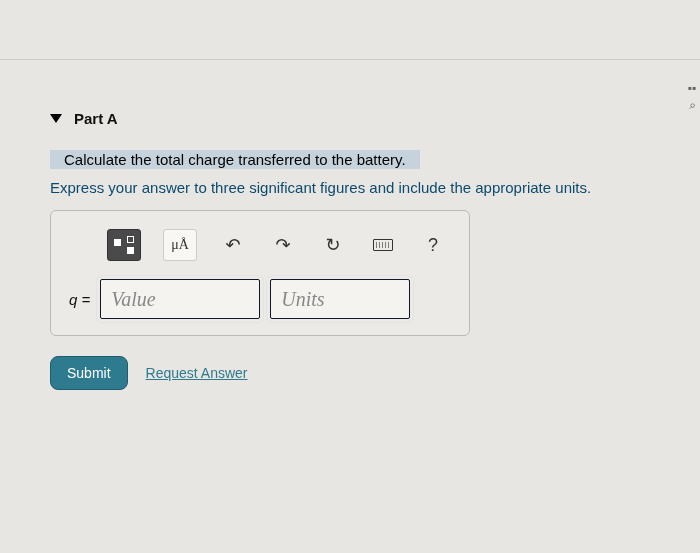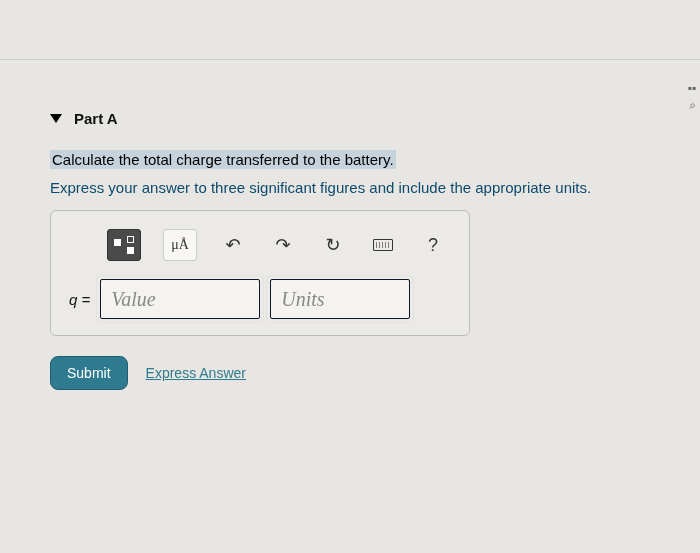--- a/index.html
+++ b/index.html
@@ -35,21 +35,21 @@
     .part-title {
       font-weight: bold;
       font-size: 15px;
       color: #111;
     }
     .question-text {
       font-size: 15px;
       color: #000;
       background: #c6d3dc;
       display: inline;
-      padding: 1px 2px;
+      padding: 1px 14px;
       margin-bottom: 10px;
       text-align: center;
     }
     .instruction-text {
       font-size: 15px;
       color: #0c4a6e;
       margin-top: 10px;
       margin-bottom: 14px;
     }
     .answer-panel {
@@ -226,16 +226,16 @@
         <span>Value</span>
       </div>
       <div class="units-field">
         <span>Units</span>
       </div>
     </div>
   </div>
 
   <div class="submit-row">
     <button class="submit-btn">Submit</button>
-    <span class="request-link">Express Answer</span>
+    <span class="request-link">Request Answer</span>
   </div>
 
 </div>
 
 </body></html>

